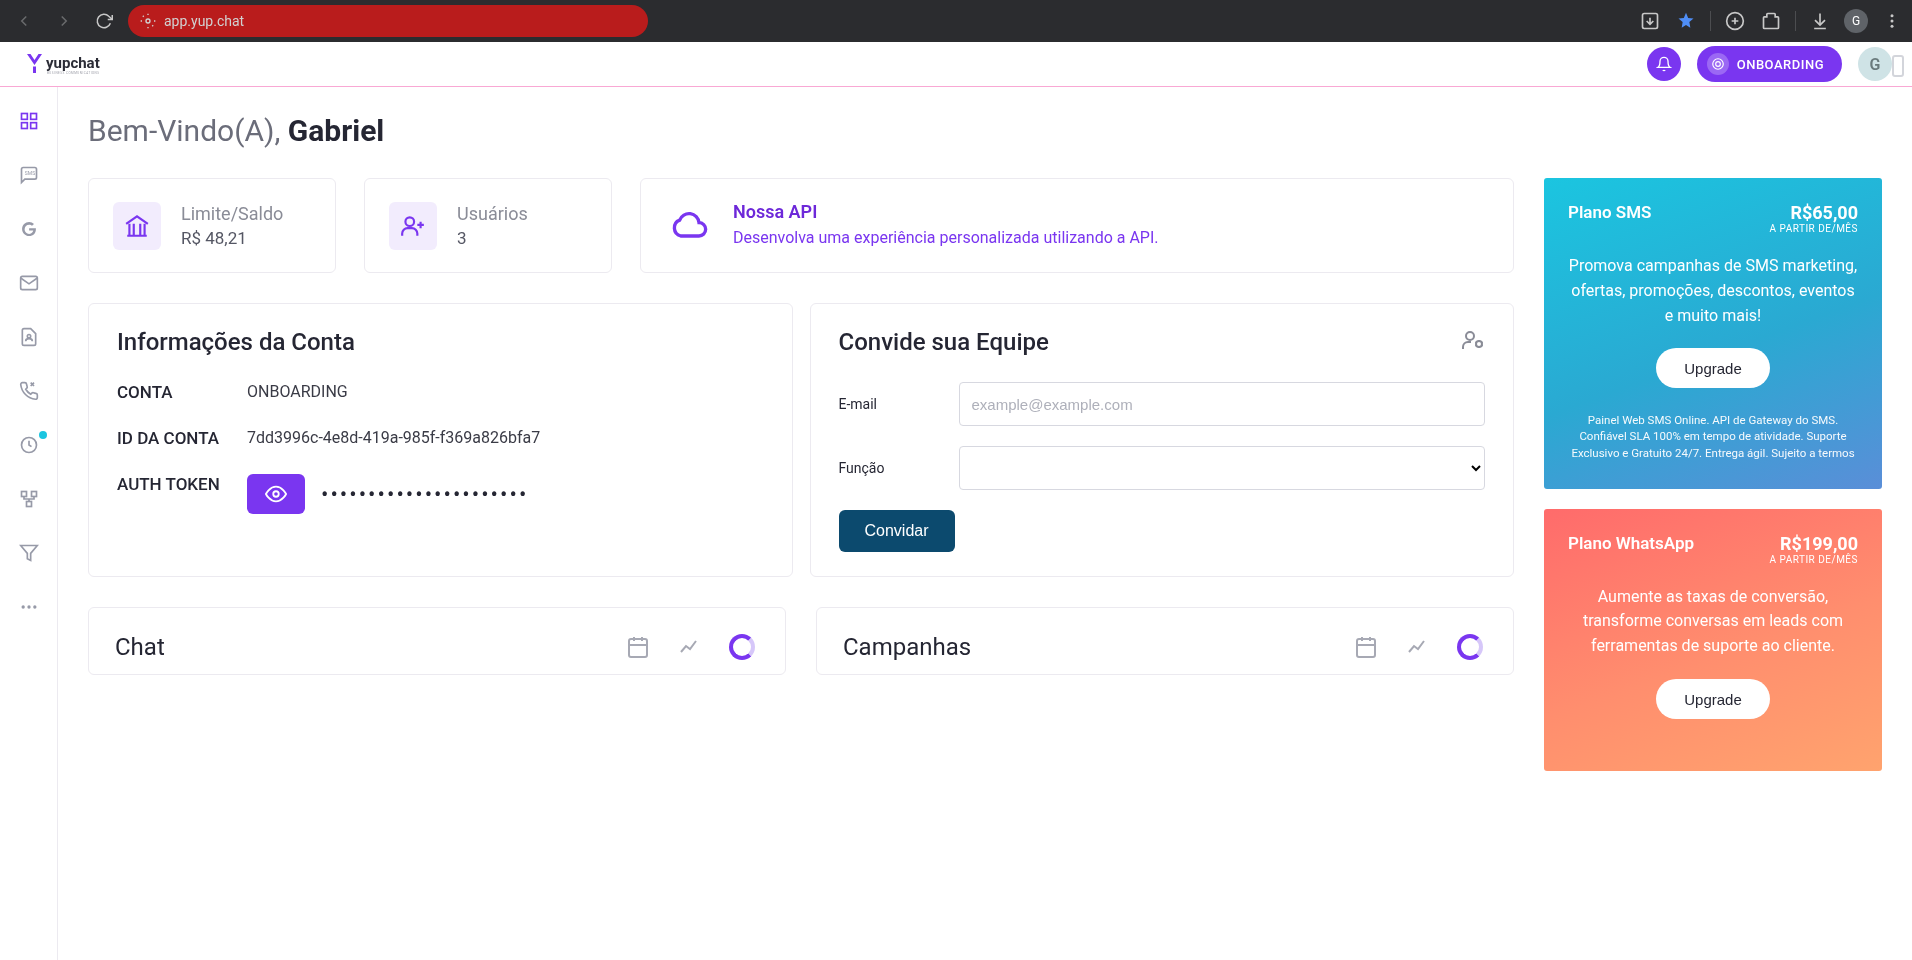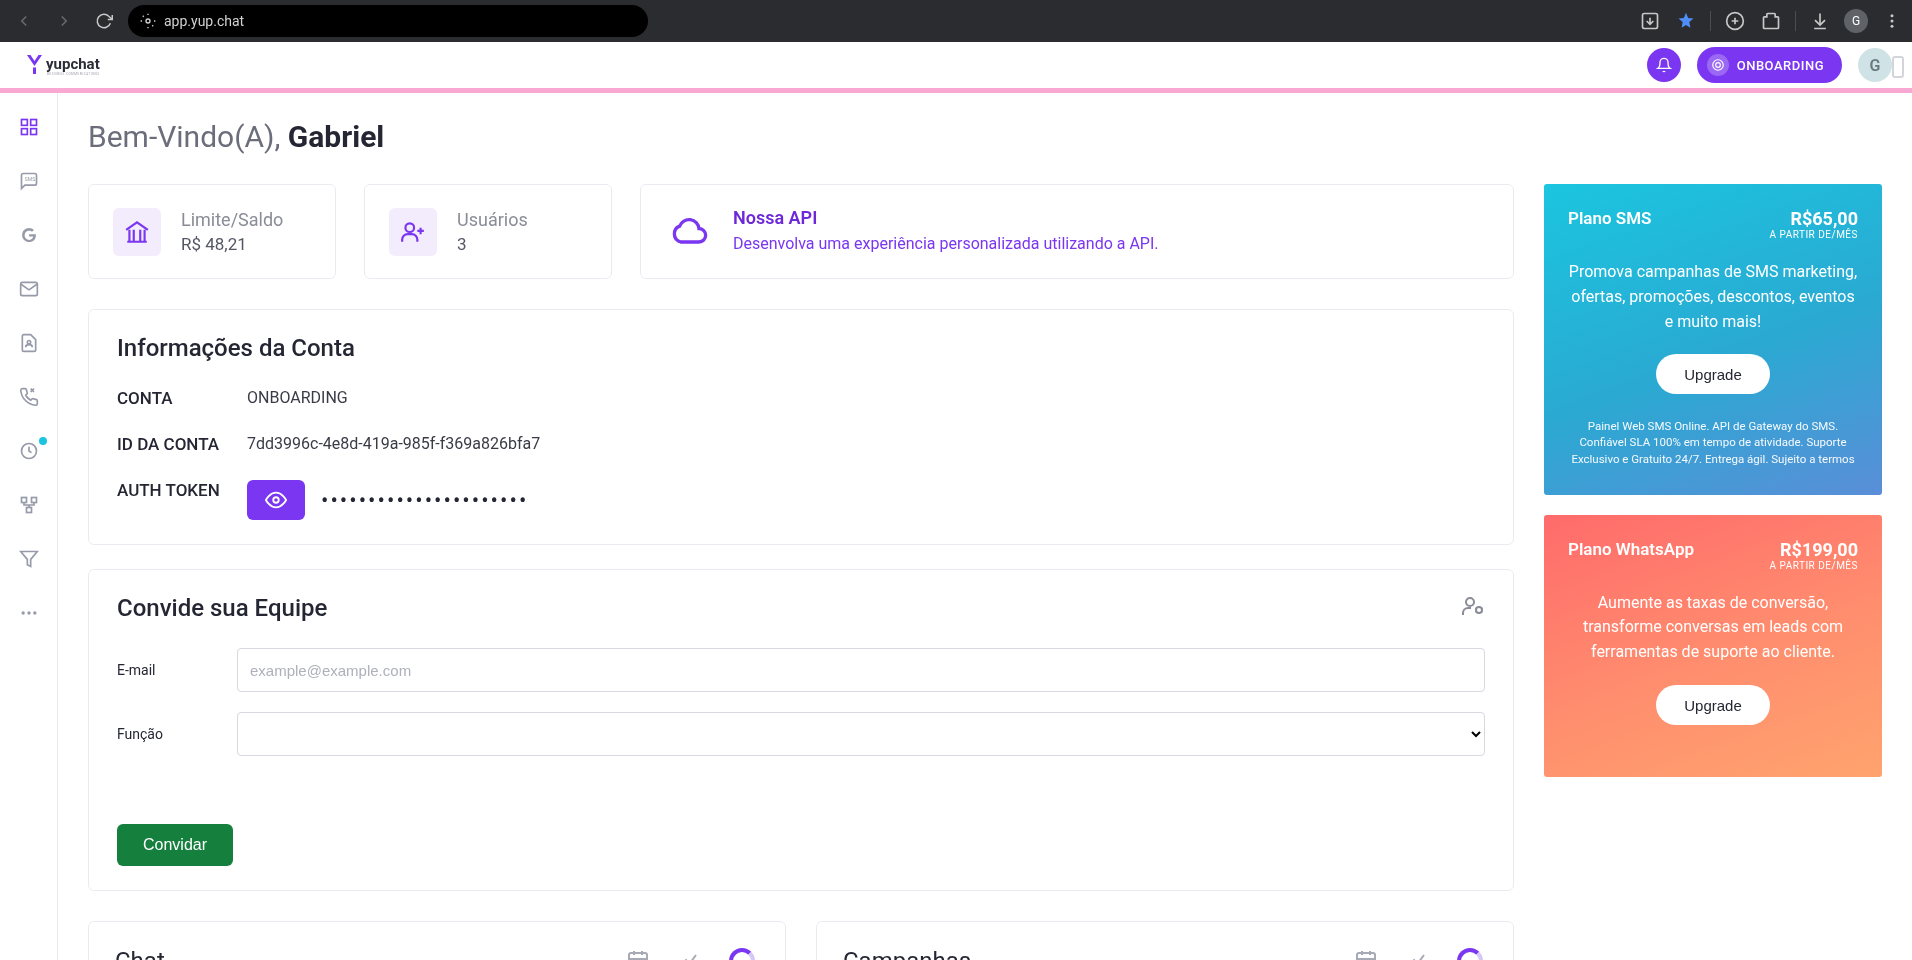--- a/index.html
+++ b/index.html
@@ -2,35 +2,35 @@
 <html><head>
 <meta charset="utf-8">
 <style>
 * { margin: 0; padding: 0; box-sizing: border-box; }
 body { font-family: -apple-system, BlinkMacSystemFont, "Segoe UI", Roboto, sans-serif; background: #fff; color: #252633; overflow: hidden; width: 1912px; height: 960px; }
 
 
 .browser-chrome { height: 42px; background: #2b2c2f; display: flex; align-items: center; padding: 0 8px; gap: 8px; }
 .nav-btn { width: 32px; height: 32px; border-radius: 50%; display: flex; align-items: center; justify-content: center; color: #c8c8c8; cursor: pointer; }
 .nav-btn.disabled { color: #6a6b6d; }
-.url-bar { flex: 1; height: 32px; background: #000000; border-radius: 16px; display: flex; align-items: center; padding: 0 12px; color: #d1d1d1; gap: 8px; font-size: 14px; max-width: 520px; }
+.url-bar { flex: 1; height: 32px; background: #b91c1c; border-radius: 16px; display: flex; align-items: center; padding: 0 12px; color: #d1d1d1; gap: 8px; font-size: 14px; max-width: 520px; }
 .chrome-right { margin-left: auto; display: flex; align-items: center; gap: 12px; color: #c8c8c8; }
 .chrome-icon { width: 24px; height: 24px; display: flex; align-items: center; justify-content: center; cursor: pointer; }
 .g-badge { width: 24px; height: 24px; border-radius: 50%; background: #5f6368; color: #fff; display: flex; align-items: center; justify-content: center; font-size: 12px; }
 
 
 .app { display: flex; height: calc(960px - 42px); }
 .sidebar { width: 58px; border-right: 1px solid #eceaf0; display: flex; flex-direction: column; align-items: center; padding-top: 22px; gap: 30px; }
 .sidebar-item { width: 24px; height: 24px; display: flex; align-items: center; justify-content: center; color: #979aa8; cursor: pointer; position: relative; }
 .sidebar-item.active { color: #7a36f0; }
 .dot-badge { position: absolute; top: -2px; right: -6px; width: 8px; height: 8px; border-radius: 50%; background: #1bc5e0; }
 
 .content { flex: 1; overflow: auto; }
 
-.topbar { height: 51px; border-bottom: 5px solid #f9a8d4; display: flex; align-items: center; padding: 16px 20px; }
+.topbar { height: 45px; border-bottom: 1px solid #f9a8d4; display: flex; align-items: center; padding: 16px 20px; }
 .logo { display: flex; align-items: center; gap: 4px; margin-left: 2px; }
 .logo svg { width: 120px; height: 40px; }
 .topbar-right { margin-left: auto; display: flex; align-items: center; gap: 16px; }
 .bell-btn { width: 34px; height: 34px; border-radius: 50%; background: #7a36f0; display: flex; align-items: center; justify-content: center; color: #fff; cursor: pointer; }
 .onboarding-btn { height: 36px; border-radius: 18px; background: #7a36f0; color: #fff; display: flex; align-items: center; padding: 0 18px 0 10px; gap: 8px; font-size: 13px; letter-spacing: 0.5px; cursor: pointer; font-weight: 500; }
 .onboarding-btn .circ { width: 22px; height: 22px; border-radius: 50%; background: rgba(255,255,255,0.25); display: flex; align-items: center; justify-content: center; font-size: 12px; }
 .avatar { width: 34px; height: 34px; border-radius: 50%; background: #cfe3e6; display: flex; align-items: center; justify-content: center; color: #6a7a7c; font-weight: 600; position: relative; }
 .avatar::after{ content:''; position:absolute; right:-12px; top:8px; width:8px; height:18px; border:2px solid #d3d5db; border-radius:3px; }
 
 .main { padding: 26px 30px 30px 30px; }
@@ -45,39 +45,39 @@
 .stat-card { border: 1px solid #eceaf0; border-radius: 6px; padding: 22px 24px; display: flex; align-items: center; gap: 20px; }
 .stat-card.c1 { width: 248px; }
 .stat-card.c2 { width: 248px; }
 .stat-card.c3 { flex: 1; }
 .stat-icon { width: 48px; height: 48px; border-radius: 6px; background: #f2ecfd; display: flex; align-items: center; justify-content: center; color: #7a36f0; }
 .stat-label { color: #8a8c97; font-size: 18px; margin-bottom: 4px; }
 .stat-value { font-size: 17px; color: #555764; }
 .api-title { color: #6d28d9; font-size: 18px; font-weight: 600; margin-bottom: 4px; }
 .api-desc { color: #7a36f0; font-size: 16px; line-height: 1.5; }
 
-.two-panels { display: flex; gap: 24px; margin-bottom: 30px; flex-direction: column; }
+.two-panels { display: flex; gap: 17px; margin-bottom: 30px; }
 .panel { border: 1px solid #eceaf0; border-radius: 6px; padding: 24px 28px; flex: 1; }
 .panel-title { font-size: 24px; color: #252633; margin-bottom: 26px; font-weight: 500; }
 .panel-header { display: flex; justify-content: space-between; align-items: flex-start; }
 .gear-icon { color: #8a8c97; }
 
 .info-row { display: flex; margin-bottom: 26px; }
 .info-label { width: 130px; font-size: 17px; color: #252633; font-weight: 500; text-transform: uppercase; }
 .info-value { font-size: 16px; color: #3a3b46; }
 .token-row { display:flex; align-items:center; gap:16px; }
 .eye-btn { width: 58px; height: 40px; border-radius: 6px; background: #7a36f0; display: flex; align-items: center; justify-content: center; color: #fff; cursor: pointer; }
 .token-mask { font-size: 22px; letter-spacing: 2px; }
 
 .form-row { display: flex; align-items: center; margin-bottom: 20px; }
 .form-label { width: 120px; font-size: 14px; color: #252633; }
 .form-input { flex: 1; height: 44px; border: 1px solid #d7d8e0; border-radius: 4px; padding: 0 12px; font-size: 15px; color: #252633; }
 .form-input::placeholder { color: #aeb0ba; }
 .form-select { flex: 1; height: 44px; border: 1px solid #d7d8e0; border-radius: 4px; padding: 0 12px; font-size: 15px; background: #fff; }
-.invite-btn { height: 42px; border-radius: 6px; background: #15803d; color: #fff; border: none; padding: 0 26px; font-size: 16px; cursor: pointer; margin-top: 48px; }
+.invite-btn { height: 42px; border-radius: 6px; background: #0c4a6e; color: #fff; border: none; padding: 0 26px; font-size: 16px; cursor: pointer; }
 
 .chart-panels { display: flex; gap: 30px; }
 .chart-panel { border: 1px solid #eceaf0; border-radius: 6px; padding: 22px 26px 10px 26px; flex: 1; display: flex; align-items: center; justify-content: space-between; }
 .chart-title { font-size: 24px; color: #252633; }
 .chart-icons { display: flex; gap: 18px; }
 .chart-icon-btn { width: 34px; height: 34px; border-radius: 6px; display: flex; align-items: center; justify-content: center; color: #a7a9b4; cursor: pointer; }
 .chart-icon-btn.highlight { color: #7a36f0; }
 .donut { width: 26px; height: 26px; border: 4px solid #7a36f0; border-right-color: #d6c7f9; border-radius: 50%; }
 
 .plan-card { border-radius: 3px; padding: 24px 24px 28px 24px; color: #fff; }

